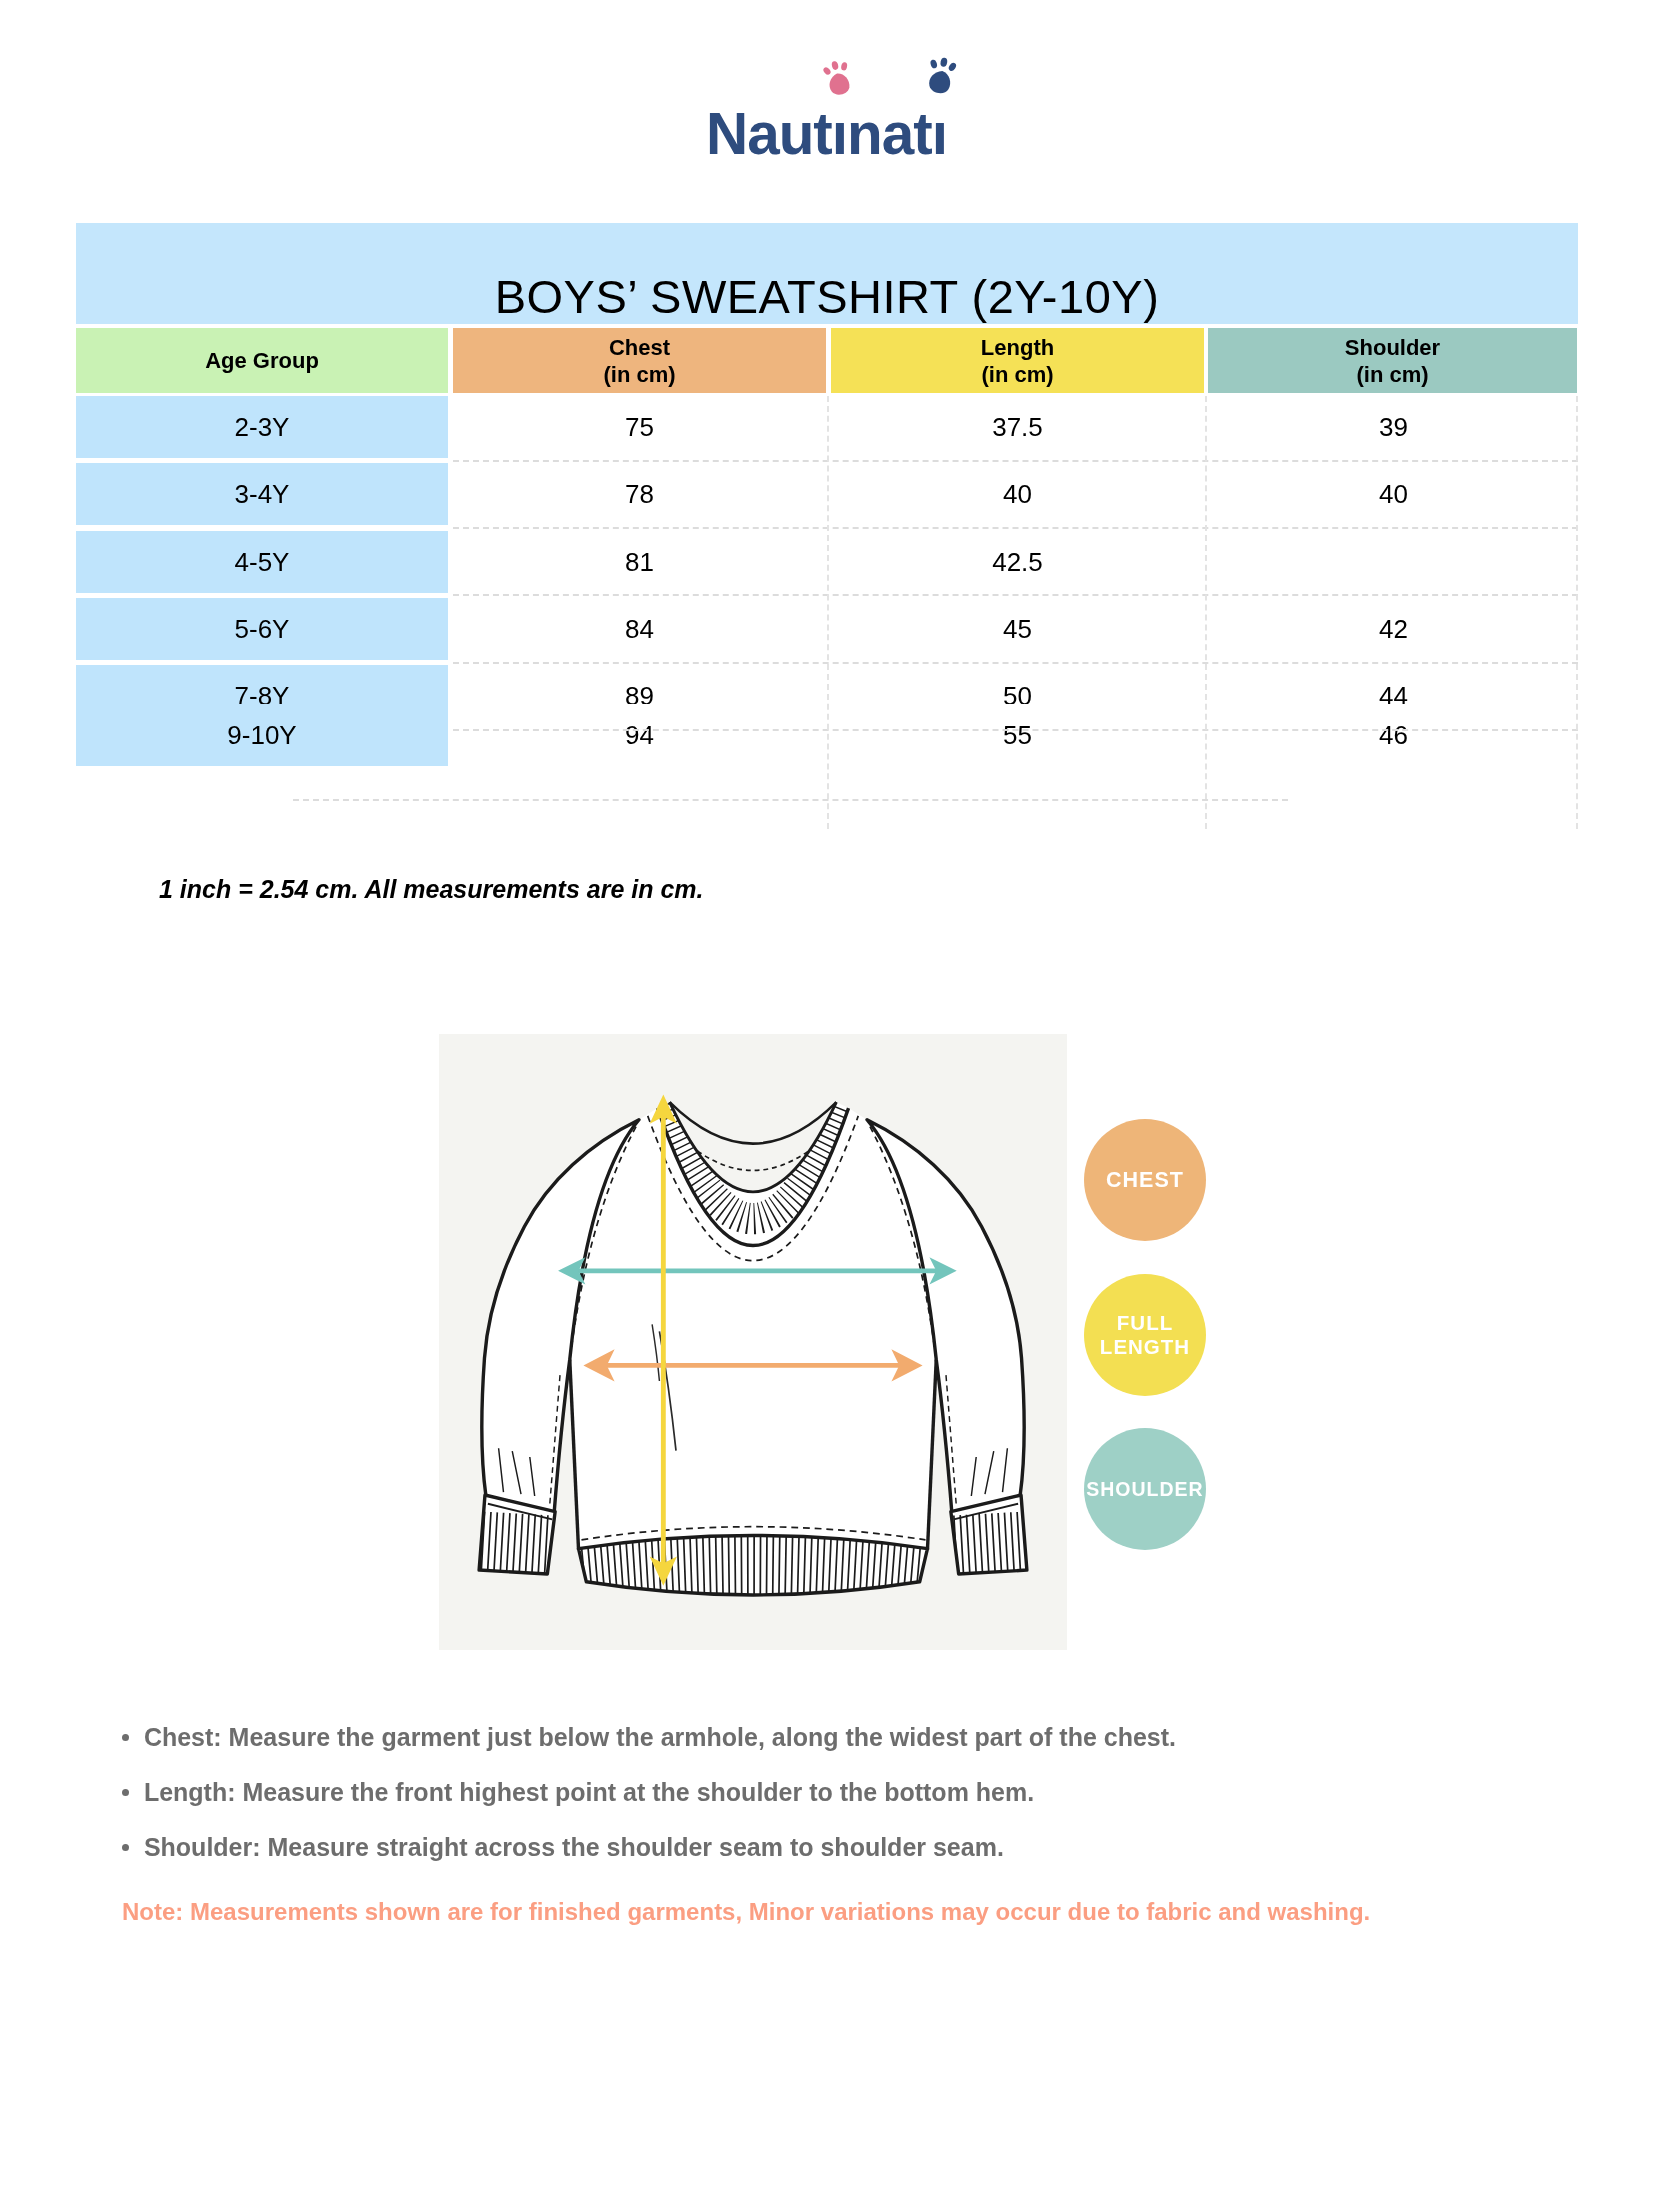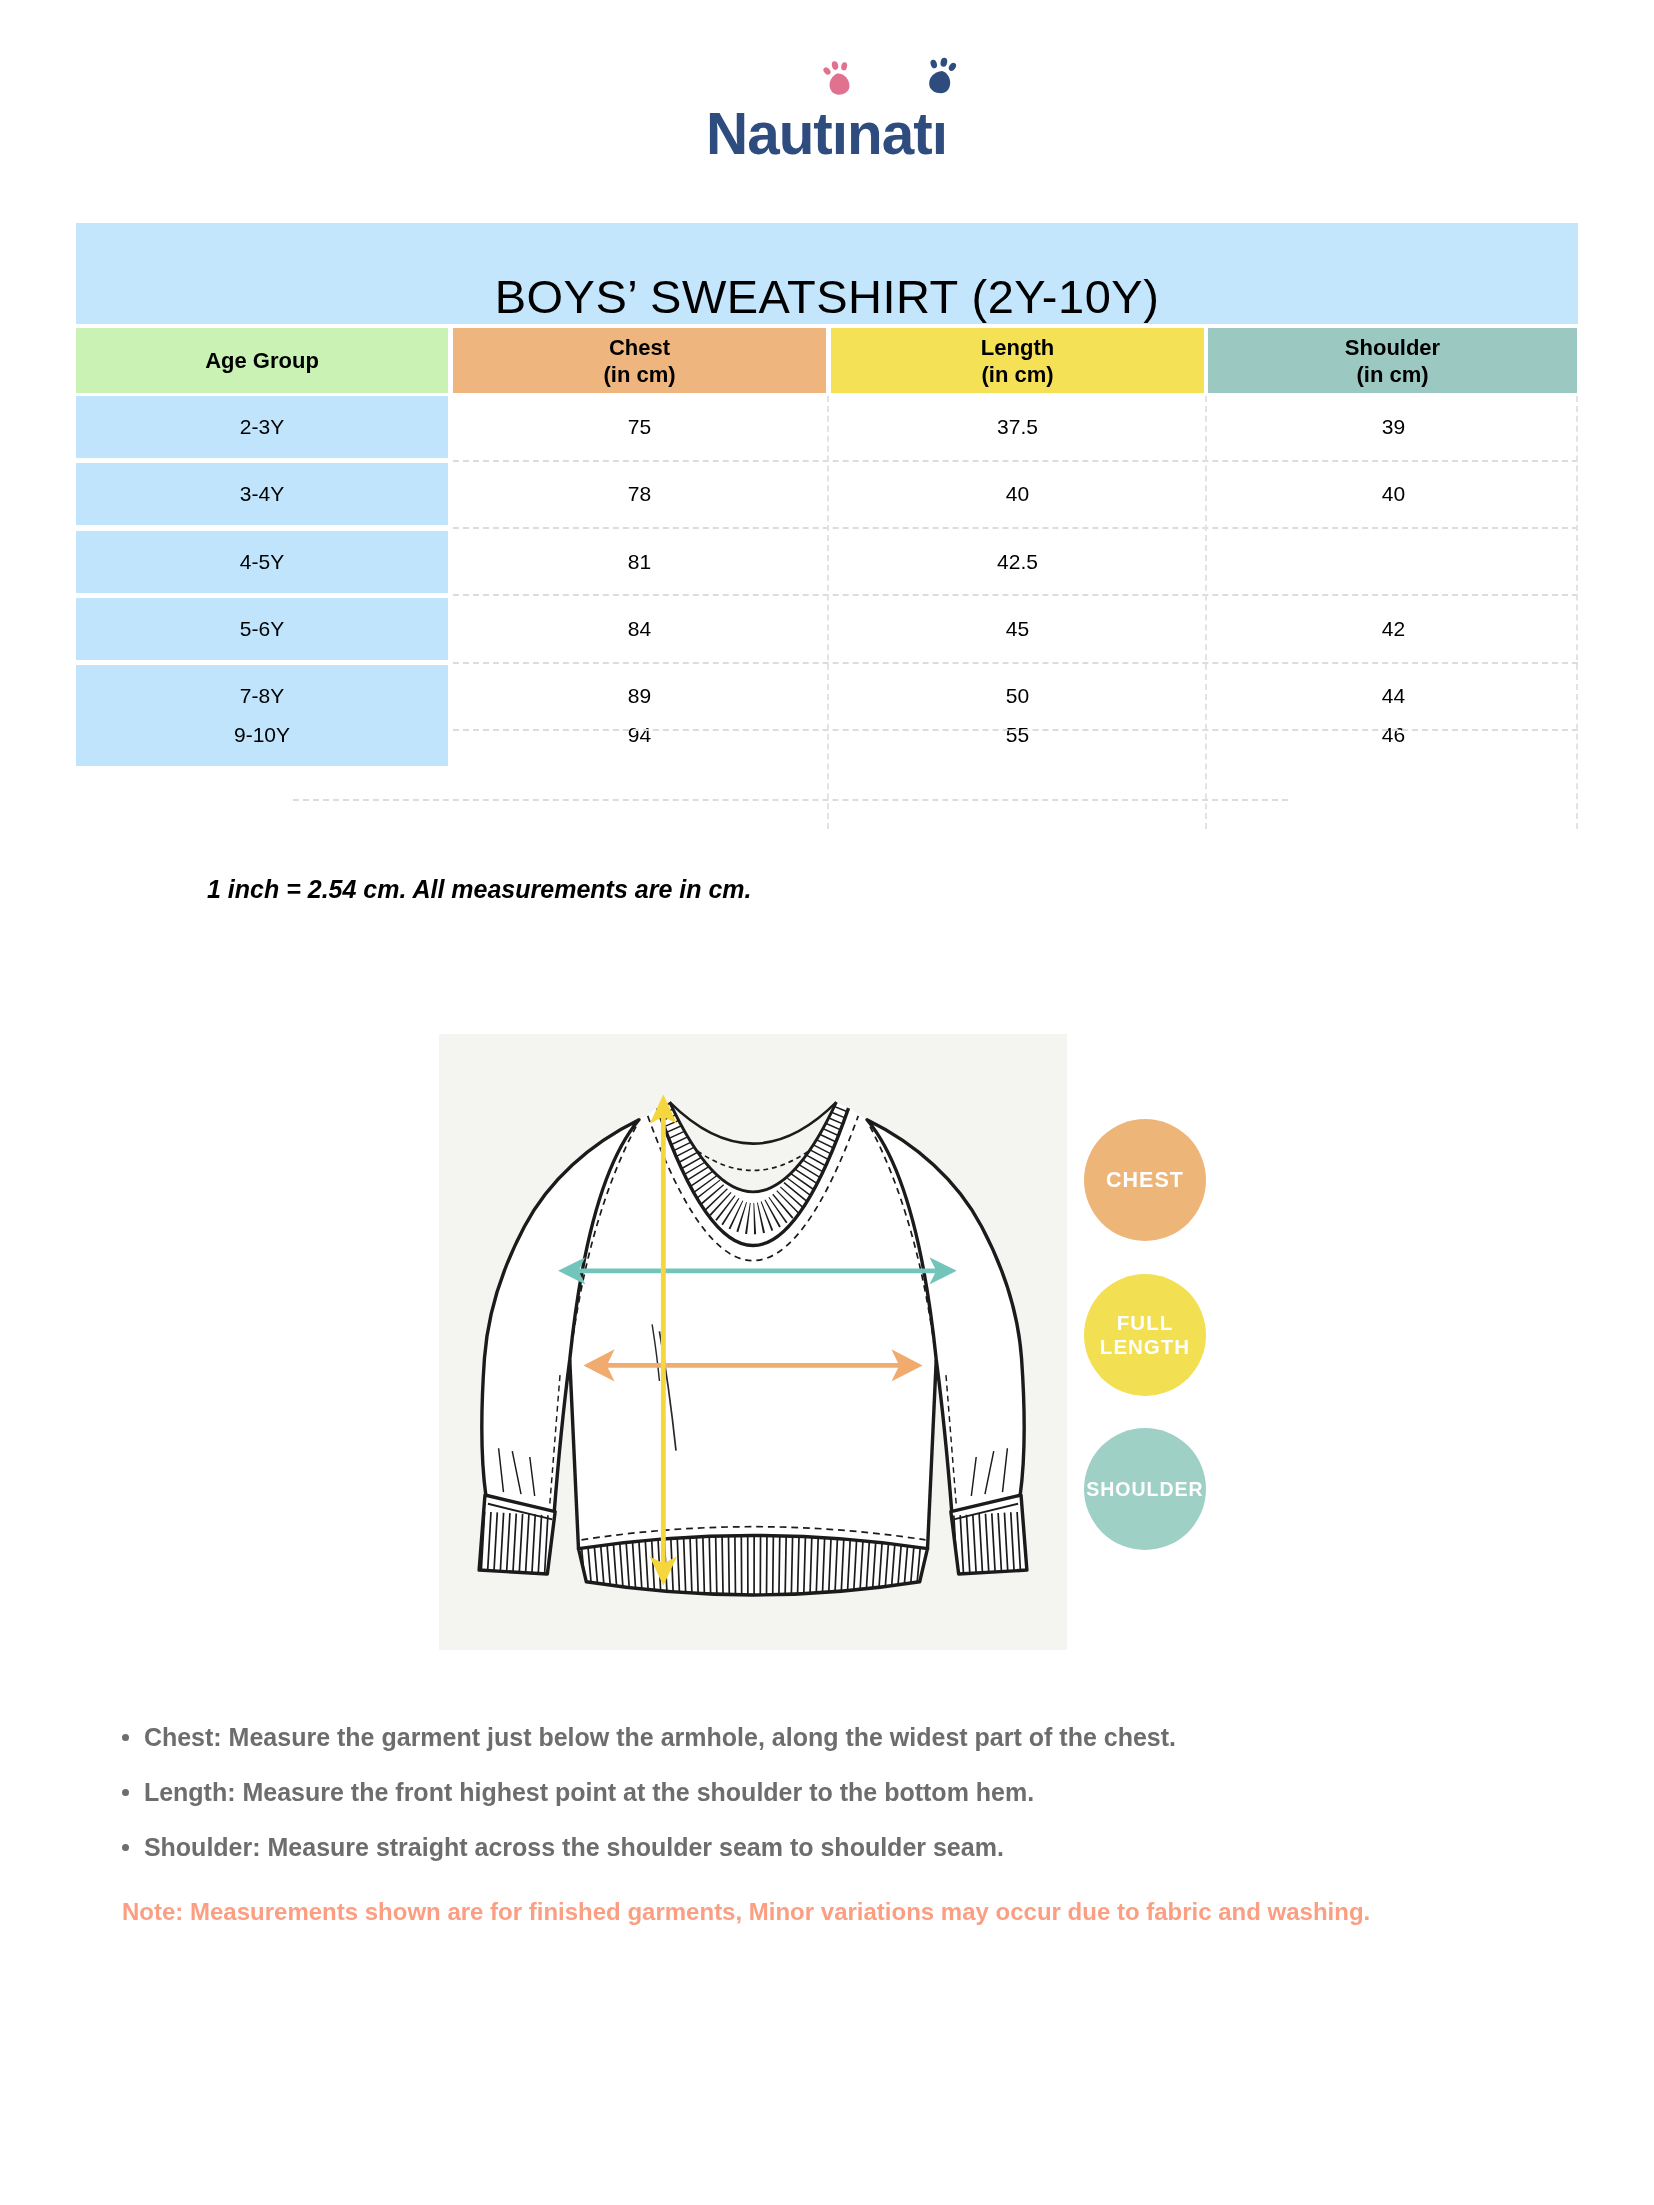--- a/index.html
+++ b/index.html
@@ -17,33 +17,33 @@
   
   .hcell{position:absolute;top:328px;height:65px;display:flex;flex-direction:column;
          align-items:center;justify-content:center;font-weight:bold;font-size:22px;line-height:27px;}
   .hcell.age{left:76px;width:372px;background:#c9f2b4;}
   .hcell.chest{left:453px;width:373px;background:#eeb57e;}
   .hcell.length{left:831px;width:373px;background:#f5e156;}
   .hcell.shoulder{left:1208px;width:369px;background:#9bc9c1;}
 
   .trow{position:absolute;left:76px;width:1502px;height:62px;}
   .cell{position:absolute;top:0;height:62px;display:flex;align-items:center;
-        justify-content:center;font-size:21px;}
+        justify-content:center;font-size:26px;}
   .cell.age{left:0;width:372px;background:#bfe4fc;}
   .cell.c1{left:377px;width:373px;background:#fff;}
   .cell.c2{left:755px;width:373px;background:#fff;}
   .cell.c3{left:1133px;width:369px;background:#fff;}
 
   .hdash{position:absolute;left:453px;width:1125px;height:0;border-top:2.4px dashed #dcdcdc;}
   .vdash{position:absolute;top:396px;height:433px;width:0;border-left:2.4px dashed #e3e3e3;}
   .bdash{position:absolute;left:293px;top:799px;width:995px;height:0;border-top:2.4px dashed #dcdcdc;}
 
   
   .inchnote{position:absolute;left:159px;top:875px;font-size:25px;font-weight:bold;
-            font-style:italic;color:#000;margin-left:48px;}
+            font-style:italic;color:#000;}
 
   
   .panel{position:absolute;left:439px;top:1034px;width:628px;height:616px;background:#f4f4f1;}
   .panel svg{position:absolute;left:0;top:0;}
 
   .mcircle{position:absolute;left:1084px;width:122px;height:122px;border-radius:50%;
            display:flex;flex-direction:column;align-items:center;justify-content:center;
            color:#fff;font-weight:bold;text-align:center;letter-spacing:1px;}
   .mcircle.chest{top:1119px;background:#eeb578;font-size:21.5px;}
   .mcircle.flen{top:1274px;background:#f3df52;font-size:20.5px;line-height:24.4px;}

